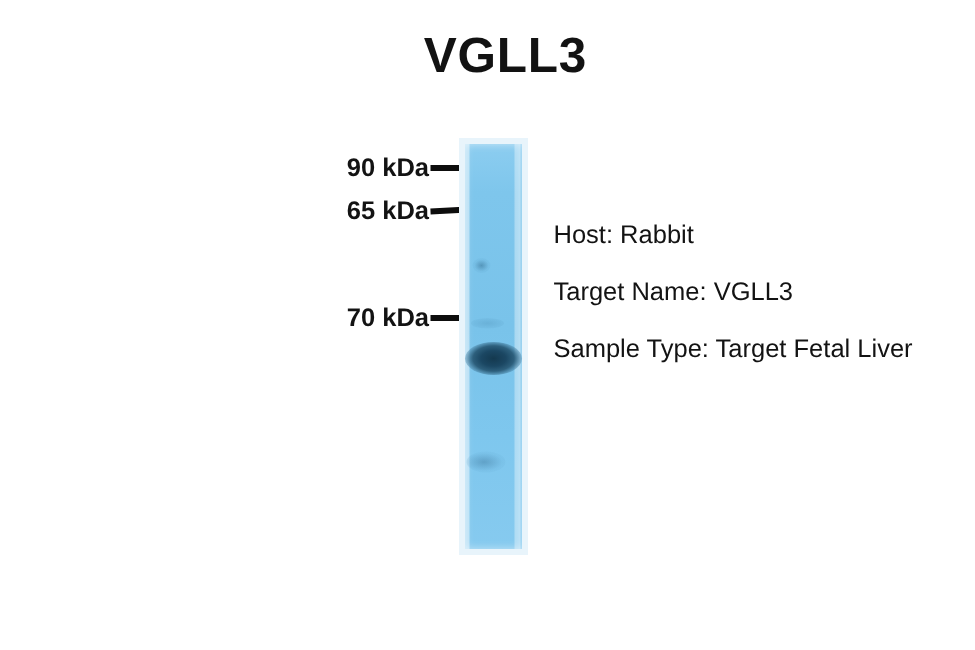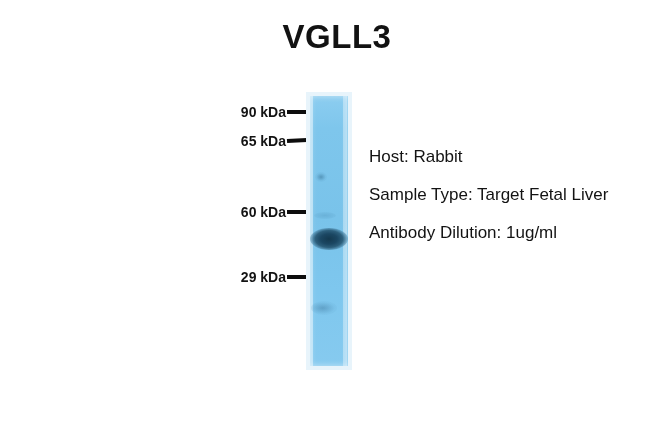--- a/index.html
+++ b/index.html
@@ -47,21 +47,21 @@
   .ladder-row {
     position: absolute;
     left: 0;
     width: 132px;
     height: 20px;
     display: flex;
     align-items: center;
     justify-content: flex-end;
   }
   .ladder-label {
-    font-size: 14px;
+    font-size: 17px;
     font-weight: bold;
     color: #131313;
     white-space: nowrap;
     line-height: 20px;
   }
   .ladder-tick {
     display: inline-block;
     width: 25px;
     height: 4px;
     background: #0d0d0d;
@@ -202,42 +202,38 @@
       <span class="ladder-label">90 kDa</span>
       <span class="ladder-tick"></span>
     </div>
 
     <div class="ladder-row" style="top: 41px;">
       <span class="ladder-label">65 kDa</span>
       <span class="ladder-tick slant"></span>
     </div>
 
     <div class="ladder-row" style="top: 112px;">
-      <span class="ladder-label">60 kDa</span>
+      <span class="ladder-label">70 kDa</span>
       <span class="ladder-tick"></span>
     </div>
 
-    <div class="ladder-row" style="top: 177px;">
-      <span class="ladder-label">29 kDa</span>
-      <span class="ladder-tick"></span>
-    </div>
 
 
   </div>
 
   <div class="lane-wrap">
     <div class="lane-halo"></div>
     <div class="lane"></div>
     <div class="lane-edge-left"></div>
     <div class="lane-edge-right"></div>
     <div class="band-faint-a"></div>
     <div class="band-faint-c"></div>
     <div class="band-main"></div>
     <div class="band-faint-b"></div>
   </div>
 
   <div class="meta">
     <div class="meta-line">Host: Rabbit</div>
+    <div class="meta-line">Target Name: VGLL3</div>
     <div class="meta-line">Sample Type: Target Fetal Liver</div>
-    <div class="meta-line">Antibody Dilution: 1ug/ml</div>
   </div>
 
 </div>
 
 </body></html>

